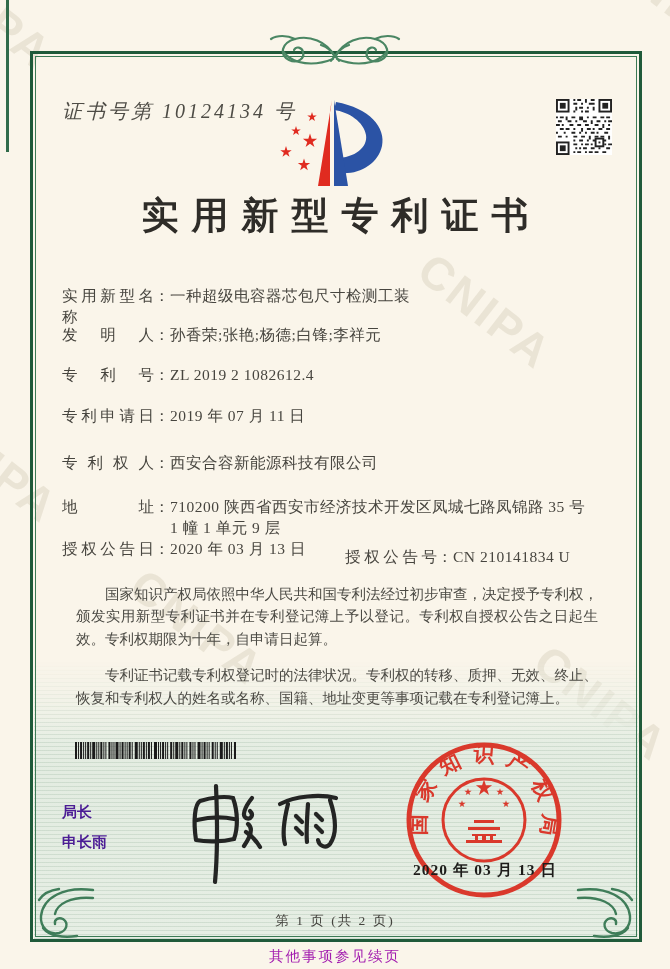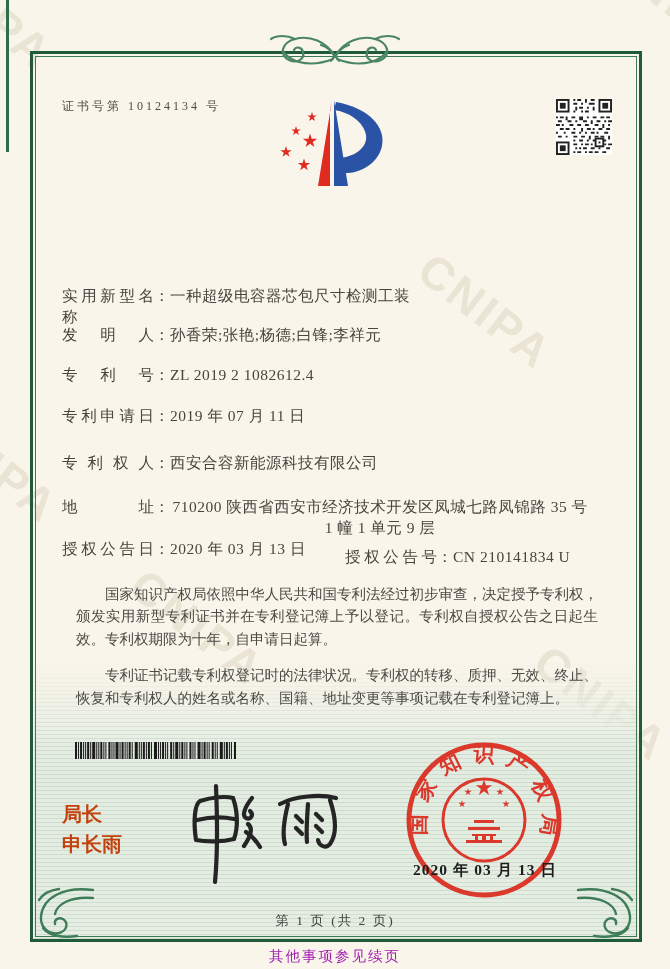--- a/index.html
+++ b/index.html
@@ -23,43 +23,43 @@
   
   .guilloche{position:absolute;left:34px;top:660px;width:604px;height:279px;z-index:2;
      background:
        repeating-linear-gradient(0deg, rgba(120,156,129,0.20) 0 1px, rgba(120,156,129,0) 1px 4px),
        linear-gradient(180deg,#eef2e9 0,#e3ece1 40%,#e6eee4 100%);
      -webkit-mask-image:linear-gradient(180deg,transparent 0,#000 80px);
      mask-image:linear-gradient(180deg,transparent 0,#000 80px);}
 
   .content{position:absolute;inset:0;z-index:3;}
 
-  .cert-no{position:absolute;left:62px;top:98px;font-size:12px;letter-spacing:3px;color:#4e4c46;}
+  .cert-no{position:absolute;left:62px;top:98px;font-size:20px;letter-spacing:3px;color:#4e4c46;font-style:italic;}
 
   .logo{position:absolute;left:256px;top:94px;width:156px;height:96px;}
   .qr{position:absolute;left:556px;top:99px;width:56px;height:56px;}
 
   .title{position:absolute;left:0;right:0;top:191px;text-align:center;
          font-size:37px;font-weight:600;letter-spacing:13px;text-indent:13px;color:#2e2c28;}
 
   .row{position:absolute;left:62px;width:552px;font-size:15.5px;color:#47453f;line-height:21px;}
   .flabel{display:inline-block;width:92px;text-align:justify;text-align-last:justify;vertical-align:top;}
   .fcolon{display:inline-block;width:16px;vertical-align:top;}
-  .fvalue{display:inline-block;vertical-align:top;letter-spacing:0.5px;text-align:center;}
+  .fvalue{display:inline-block;vertical-align:top;letter-spacing:0.5px;}
   .fvalue.addr{width:420px;}
   .pair2{position:absolute;left:283px;top:8px;white-space:nowrap;}
 
   .paras{position:absolute;left:62px;top:569px;width:550px;font-size:14.5px;
          line-height:22.4px;color:#4b4a44;text-align:justify;}
   .paras p{margin:14px;text-indent:2em;}
 
   .barcode{position:absolute;left:75px;top:742px;width:162px;height:17px;}
 
-  .officer{position:absolute;left:62px;top:799px;font-family:Liberation Serif, serif;
-           font-size:20px;font-weight:600;color:#c2410c;line-height:30px;}
+  .officer{position:absolute;left:62px;top:799px;font-family:Liberation Mono, monospace;
+           font-size:15px;font-weight:600;color:#4c1d95;line-height:30px;}
   .signature{position:absolute;left:180px;top:770px;width:180px;height:120px;}
 
   .seal{position:absolute;left:394px;top:730px;width:180px;height:180px;opacity:0.92;
         mix-blend-mode:multiply;}
   .seal-date{position:absolute;left:399px;top:860px;width:172px;text-align:center;
              font-size:15.5px;font-weight:700;letter-spacing:1px;color:#1d1c1a;z-index:3;}
 
   .page-num{position:absolute;left:0;right:0;top:912px;text-align:center;font-size:13.5px;
             letter-spacing:2px;color:#44433e;font-family:Liberation Serif, serif;}
   .continuation{position:absolute;left:0;right:0;top:947px;text-align:center;font-size:14.5px;
@@ -120,20 +120,21 @@
           <rect x="23" y="1" width="5" height="5"></rect>
           <rect x="1" y="23" width="5" height="5"></rect>
         </g>
       <g fill="#222">
           <rect x="2" y="2" width="3" height="3"></rect>
           <rect x="24" y="2" width="3" height="3"></rect>
           <rect x="2" y="24" width="3" height="3"></rect>
         </g>
     </svg>
 
+    <div class="title">实用新型专利证书</div>
 
     <div class="row" style="top:285px;">
       <span class="flabel">实用新型名称</span><span class="fcolon">：</span><span class="fvalue">一种超级电容器芯包尺寸检测工装</span>
     </div>
     <div class="row" style="top:324px;">
       <span class="flabel">发明人</span><span class="fcolon">：</span><span class="fvalue">孙香荣;张艳;杨德;白锋;李祥元</span>
     </div>
     <div class="row" style="top:364px;">
       <span class="flabel">专利号</span><span class="fcolon">：</span><span class="fvalue">ZL 2019 2 1082612.4</span>
     </div>

